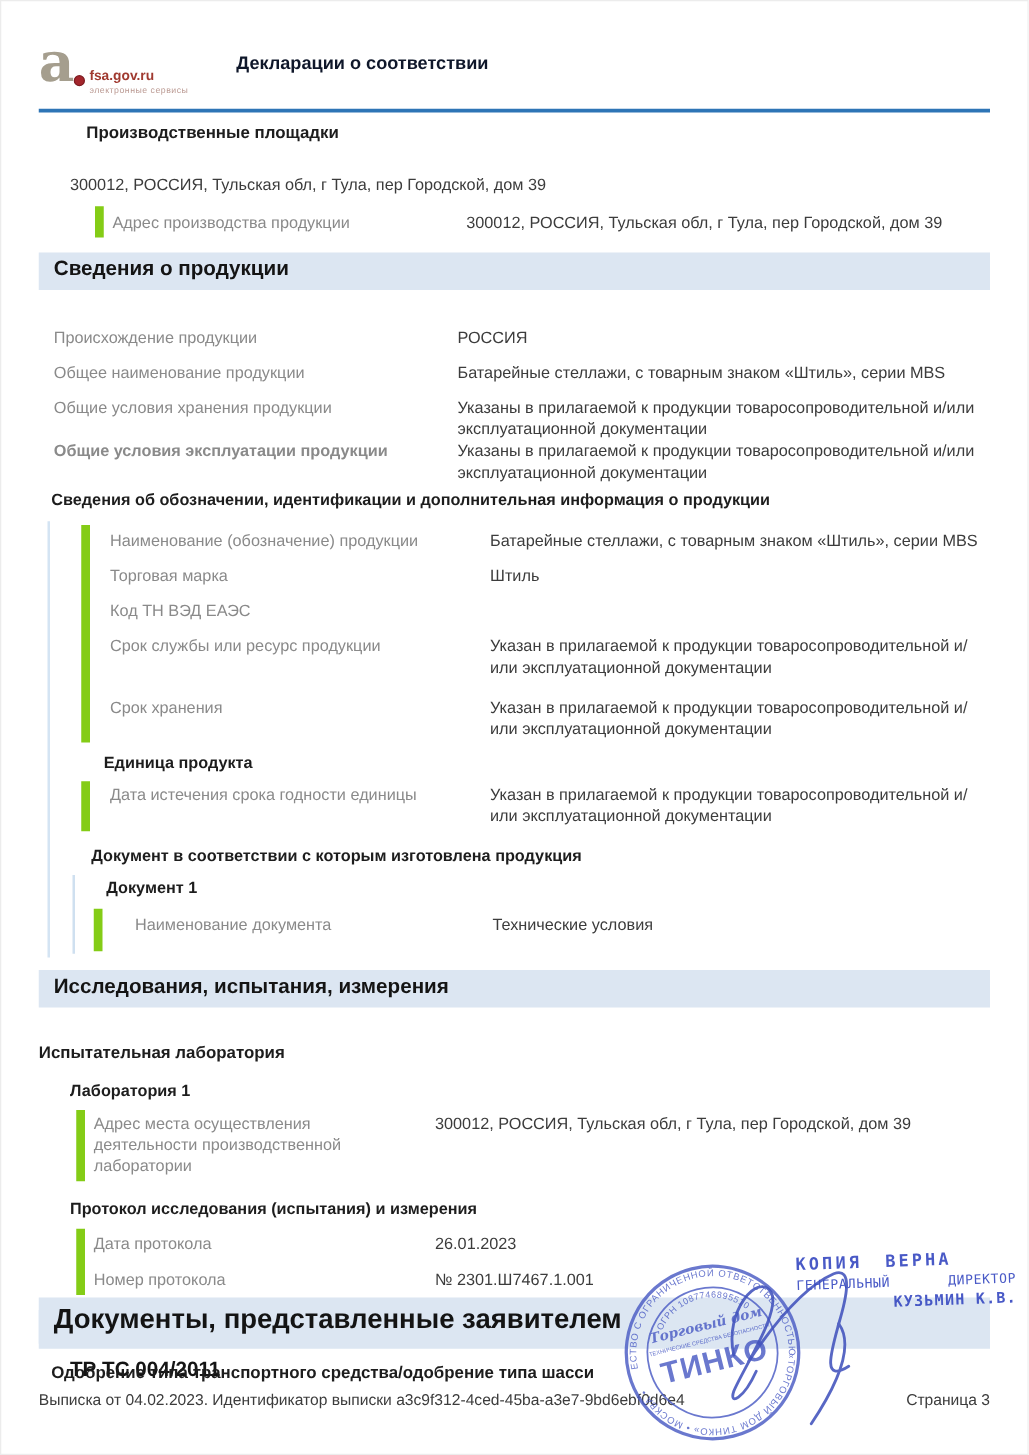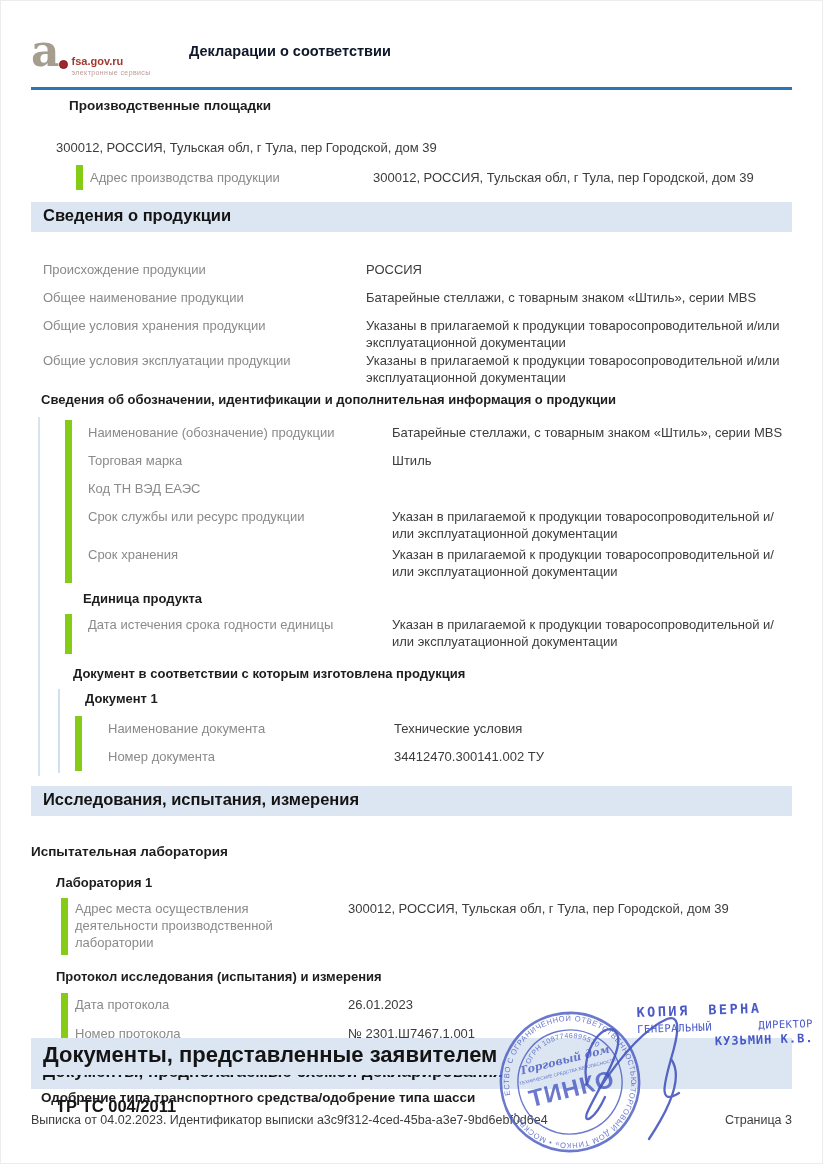--- a/index.html
+++ b/index.html
@@ -82,41 +82,41 @@
       </div>
       <div class="row">
         <div class="lbl" style="width:323px;">Общее наименование продукции</div>
         <div class="val">Батарейные стеллажи, с товарным знаком «Штиль», серии MBS</div>
       </div>
       <div class="row" style="margin-bottom:1px;">
         <div class="lbl" style="width:323px;">Общие условия хранения продукции</div>
         <div class="val">Указаны в прилагаемой к продукции товаросопроводительной и/или эксплуатационной документации</div>
       </div>
       <div class="row" style="margin-bottom:6px;">
-        <div class="lbl" style="width:323px;">Общие условия эксплуатации продукции</div>
+        <div class="lbl" style="width:323px;font-weight:bold;">Общие условия эксплуатации продукции</div>
         <div class="val">Указаны в прилагаемой к продукции товаросопроводительной и/или эксплуатационной документации</div>
       </div>
     </div>
 
     <div class="h-bold" style="margin:4px 0 0 10px; font-size:13px;">Сведения об обозначении, идентификации и дополнительная информация о продукции</div>
 
     <div class="nested" style="margin:10px 0 0 7px; padding:3px 0 3px 0;">
       <div class="bar-group" style="margin-left:25px; padding:4px 0 1px 16px;">
         <div class="row">
           <div class="lbl" style="width:304px;">Наименование (обозначение) продукции</div>
           <div class="val">Батарейные стеллажи, с товарным знаком «Штиль», серии MBS</div>
         </div>
         <div class="row">
           <div class="lbl" style="width:304px;">Торговая марка</div>
           <div class="val">Штиль</div>
         </div>
         <div class="row">
           <div class="lbl" style="width:304px;">Код ТН ВЭД ЕАЭС</div>
         </div>
-        <div class="row" style="margin-bottom:4px;">
+        <div class="row" style="margin-bottom:15px;">
           <div class="lbl" style="width:304px;">Срок службы или ресурс продукции</div>
           <div class="val">Указан в прилагаемой к продукции товаросопроводительной и/или эксплуатационной документации</div>
         </div>
         <div class="row" style="margin-bottom:2px;">
           <div class="lbl" style="width:304px;">Срок хранения</div>
           <div class="val">Указан в прилагаемой к продукции товаросопроводительной и/или эксплуатационной документации</div>
         </div>
       </div>
 
       <div class="h-bold" style="margin:8px 0 8px 43px; font-size:13px;">Единица продукта</div>
@@ -127,24 +127,20 @@
         </div>
       </div>
 
       <div class="h-bold" style="margin:12px 0 0 33px; font-size:13px;">Документ в соответствии с которым изготовлена продукция</div>
       <div class="nested" style="margin:8px 0 0 18px; padding:2px 0 2px 0; border-left-color:#cfe0f0;">
         <div class="h-bold" style="margin:0 0 10px 25px; font-size:13px;">Документ 1</div>
         <div class="bar-group" style="margin-left:15px; padding:4px 0 2px 26px;">
           <div class="row">
             <div class="lbl" style="width:286px;">Наименование документа</div>
             <div class="val">Технические условия</div>
-          </div>
-          <div class="row" style="margin-bottom:4px;">
-            <div class="lbl" style="width:286px;">Номер документа</div>
-            <div class="val">34412470.300141.002 ТУ</div>
           </div>
         </div>
       </div>
     </div>
   </div>
 
   <div class="sec-hdr" style="margin-top:10px;">Исследования, испытания, измерения</div>
   <div class="content" style="padding-top:28px;">
     <div class="h-bold">Испытательная лаборатория</div>
     <div class="h-bold" style="margin:16px 0 0 25px; font-size:13px;">Лаборатория 1</div>

